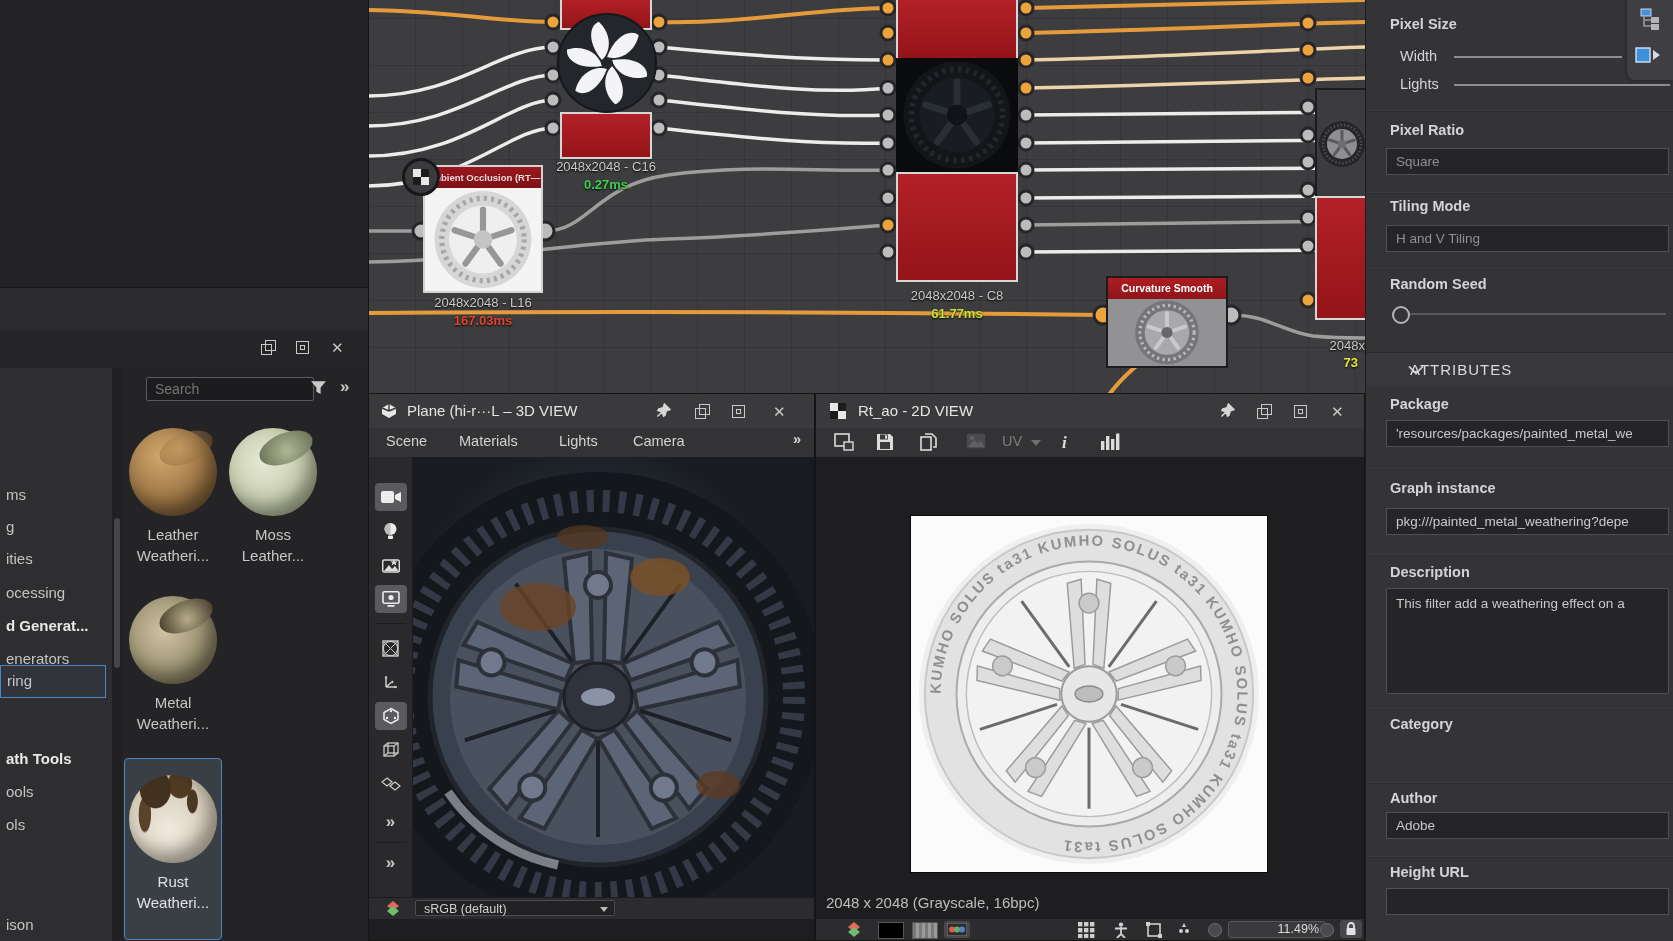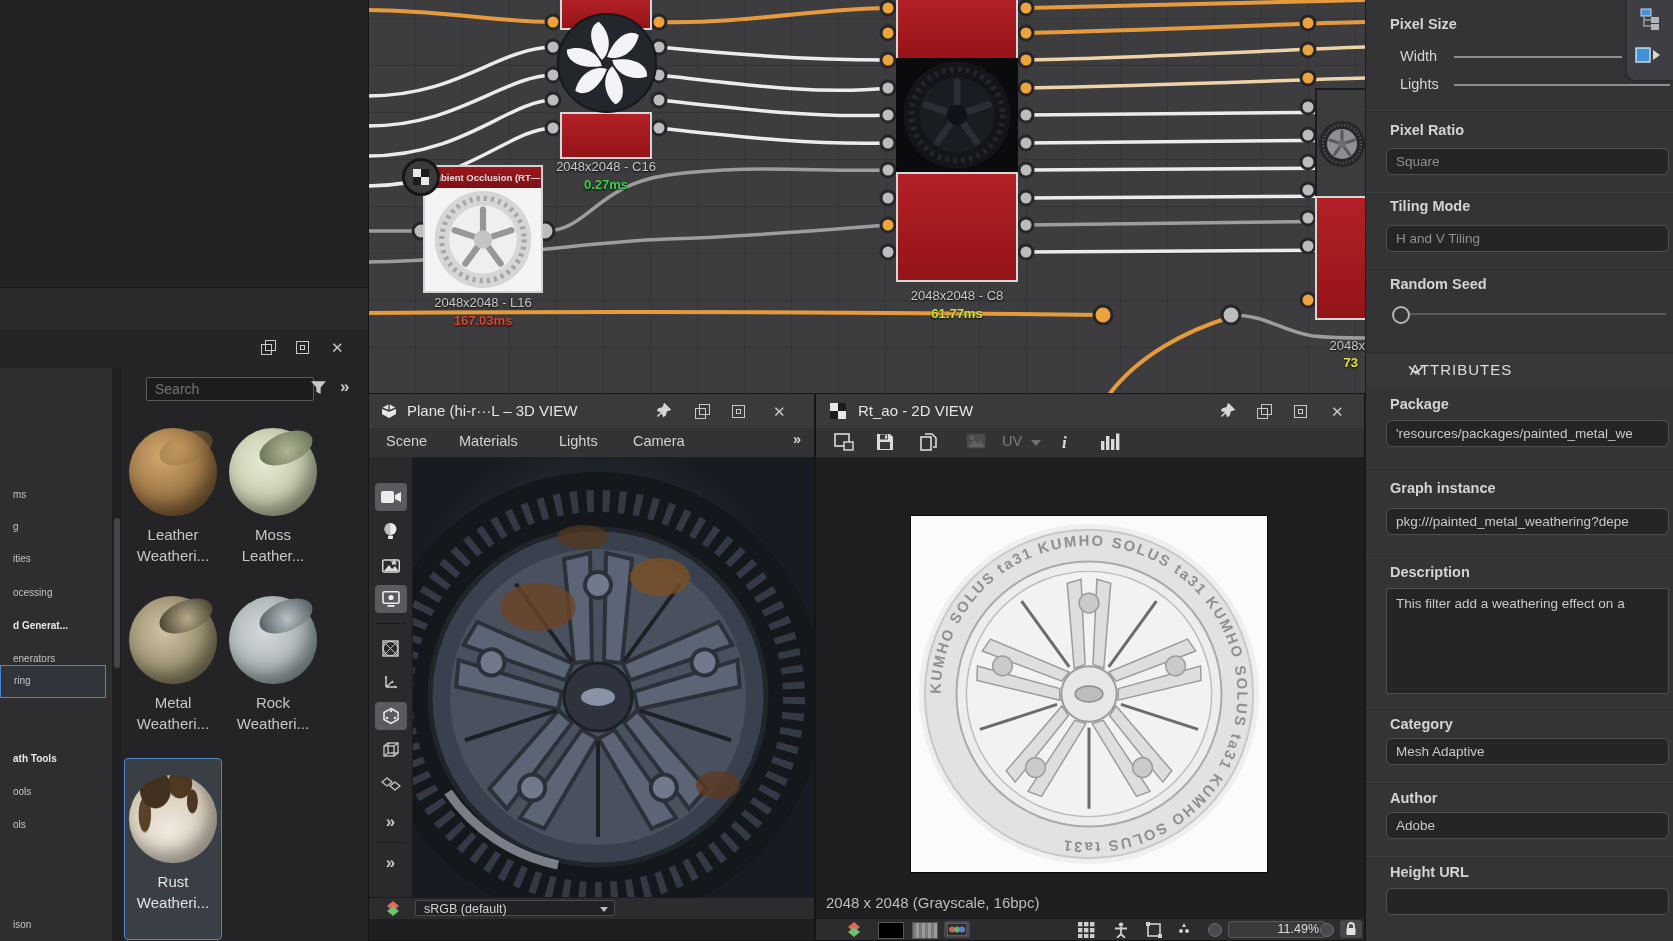--- a/index.html
+++ b/index.html
@@ -36,21 +36,21 @@
   .ti-th{background:#3c3c3e}
   .ti-th .t{fill:#26262a}.ti-th .dd{stroke:#4e4e52}.ti-th .r{fill:#8f8f92}.ti-th .s{stroke:#5a5a5e}.ti-th .c{fill:#6f6f73}
   
   #left-top{left:0;top:0;width:368px;height:287px;background:#232325;border-right:1px solid #151515}
   #left-strip{left:0;top:287px;width:368px;height:43px;background:#2b2b2d;border-top:1px solid #181818;border-bottom:1px solid #161616;border-right:1px solid #151515}
   #library{left:0;top:330px;width:368px;height:611px;background:#242426;border-right:1px solid #141414}
   #lib-titlebar{position:absolute;left:0;top:0;width:100%;height:38px;background:#252527;border-bottom:1px solid #1a1a1a}
   .winic{position:absolute;top:10px;width:15px;height:15px;}
   .sq{position:absolute;border:1.5px solid #c9c9c9;background:transparent}
   #lib-side{position:absolute;left:0;top:38px;width:112px;bottom:0;background:#2e2e30;overflow:hidden}
-  .side-item{position:absolute;left:0;width:112px;height:22px;line-height:22px;padding-left:13px;font-size:10px;color:#c3c3c3;white-space:nowrap;box-sizing:border-box}
+  .side-item{position:absolute;left:0;width:112px;height:22px;line-height:22px;padding-left:6px;font-size:15px;color:#c3c3c3;white-space:nowrap;box-sizing:border-box}
   .side-bold{font-weight:bold;color:#e8e8e8}
   .side-sel{border:1.5px solid #4a86c8;background:#31353b;width:106px;height:33px;line-height:30px}
   #lib-scroll{position:absolute;left:112px;top:38px;width:10px;bottom:0;background:#202022}
   #lib-scroll .thumbbar{position:absolute;left:2px;top:150px;width:6px;height:150px;background:#454549;border-radius:3px}
   #lib-content{position:absolute;left:122px;top:38px;right:0;bottom:0;background:#242426}
   #searchrow{position:absolute;left:0;top:0;right:0;height:44px}
   #search-input{position:absolute;left:24px;top:9px;width:150px;height:22px;background:#1c1c1e;border:1px solid #5a5a5e;border-radius:2px;color:#c9c9c9;font-size:14px;padding:0 8px;font-family:inherit}
   .more{color:#c9c9c9;font-size:17px;font-weight:bold}
   .tile{position:absolute;width:98px;text-align:center}
   .ball{width:88px;height:88px;border-radius:50%;margin:0 auto;position:relative;box-shadow:inset -8px -10px 16px rgba(0,0,0,.35)}
@@ -96,21 +96,21 @@
   #v2d{left:815px;top:393px;width:550px;height:548px}
   #v2d-body{position:absolute;left:0;top:63px;right:0;bottom:21px;background:#1e1e20;overflow:hidden}
   #tex2d{position:absolute;left:95px;top:59px;width:356px;height:356px;background:#fff;box-shadow:0 0 0 1px #0a0a0a}
   #status2d{position:absolute;left:10px;bottom:8px;font-size:15px;color:#bdbdbd}
   .b2icon{position:absolute;top:3px;width:18px;height:15px}
   #zoomfield{position:absolute;top:2px;width:84px;height:15px;background:#3a3a3d;border:1px solid #58585c;border-radius:3px;font-size:12.5px;color:#dadada;text-align:right;padding:0 6px;line-height:15px}
   .raised{background:#48484c;border-radius:3px}
   
   #props{left:1365px;top:0;width:308px;height:941px;background:#343437;border-left:1px solid #1c1c1e;box-sizing:border-box}
   .plabel{position:absolute;left:24px;font-size:14.5px;font-weight:600;color:#d4d4d6;white-space:nowrap}
-  .pfield{position:absolute;left:20px;right:4px;height:27px;background:#252528;border:1px solid #505054;border-radius:6px;color:#c9c9cb;font-size:13.5px;padding:0 9px;box-sizing:border-box;font-family:inherit;line-height:25px;white-space:nowrap;overflow:hidden}
+  .pfield{position:absolute;left:20px;right:4px;height:27px;background:#252528;border:1px solid #505054;border-radius:0;color:#c9c9cb;font-size:13.5px;padding:0 9px;box-sizing:border-box;font-family:inherit;line-height:25px;white-space:nowrap;overflow:hidden}
   .pgray{color:#8f8f93}
   .pdiv{position:absolute;left:0;right:0;height:1px;background:#3e3e42;border-bottom:1px solid #2b2b2e}
   .sliderline{position:absolute;height:2px;background:#8e8e90}
   #floatbox{position:absolute;right:0;top:0;width:46px;height:80px;background:#3f3f43;border-bottom-left-radius:8px;box-shadow:-1px 1px 3px rgba(0,0,0,.3)}
   #attr-head{position:absolute;left:0;right:0;top:352px;height:33px;border-top:1px solid #2a2a2d;background:#38383b}
   #attr-head span{position:absolute;left:44px;top:8px;font-size:15px;letter-spacing:1px;color:#dcdcde}
   .chev{position:absolute;left:20px;top:12px;width:10px;height:10px;border-left:2px solid #c9c9c9;border-bottom:2px solid #c9c9c9;transform:rotate(-45deg) scale(.9)}
   #descbox{position:absolute;left:20px;right:4px;top:588px;height:106px;background:#252528;border:1px solid #505054;border-radius:2px;color:#c9c9cb;font-size:13.5px;padding:7px 9px;box-sizing:border-box;white-space:nowrap;overflow:hidden}
   svg{display:block}
 </style>
@@ -254,20 +254,38 @@
         <line y1="-10" y2="-29" transform="rotate(216)"></line>
           <line y1="-10" y2="-29" transform="rotate(288)"></line>
       </g>
         <circle r="9" class="c"></circle>
     </svg>
   </div>
   <div class="rednode" style="left:528px;top:172px;width:118px;height:106px"></div>
   <div class="nlabel" style="left:509px;top:288px;width:160px">2048x2048 - C8</div>
   <div class="ntime t-lime" style="left:509px;top:306px;width:160px">61.77ms</div>
 
+  <div class="nodebox" style="left:738px;top:276px;width:122px;height:92px;border-color:#1c1c1e">
+    <div class="ntitle" style="font-size:10.5px;background:linear-gradient(#ad1d23,#8e151a);color:#fff">Curvature Smooth</div>
+    <div class="thumb cv-th" style="height:67px">
+      <svg class="mini" viewBox="-50 -42 100 84">
+        <circle r="40" class="t"></circle>
+          <circle r="34" fill="none" class="dd" stroke-dasharray="3 4" stroke-width="4"></circle>
+        <circle r="28" class="r"></circle>
+        <g class="s" stroke-linecap="round" stroke-width="5" fill="none">
+          <line y1="-8" y2="-24"></line>
+            <line y1="-8" y2="-24" transform="rotate(72)"></line>
+            <line y1="-8" y2="-24" transform="rotate(144)"></line>
+          <line y1="-8" y2="-24" transform="rotate(216)"></line>
+            <line y1="-8" y2="-24" transform="rotate(288)"></line>
+        </g>
+          <circle r="7" class="c"></circle>
+      </svg>
+    </div>
+  </div>
 
   <div class="abs ti-th" style="left:947px;top:88px;width:50px;height:108px;border:2px solid #1c1c1e;border-right:none">
     <svg class="mini" viewBox="-50 -50 100 100">
       <circle r="46" class="t"></circle>
         <circle r="38" fill="none" class="dd" stroke-dasharray="3 4" stroke-width="5"></circle>
       <circle r="30" class="r"></circle>
       <g class="s" stroke-linecap="round" stroke-width="6" fill="none">
         <line y1="-9" y2="-26"></line>
           <line y1="-9" y2="-26" transform="rotate(72)"></line>
           <line y1="-9" y2="-26" transform="rotate(144)"></line>
@@ -330,24 +348,20 @@
       <div class="ball b-leather"></div>
       <div class="tlabel">Leather Weatheri...</div>
     </div>
     <div class="tile" style="left:102px;top:60px">
       <div class="ball b-moss"></div>
       <div class="tlabel">Moss Leather...</div>
     </div>
     <div class="tile" style="left:2px;top:228px">
       <div class="ball b-metal"></div>
       <div class="tlabel">Metal Weatheri...</div>
-    </div>
-    <div class="tile" style="left:102px;top:228px">
-      <div class="ball b-rock"></div>
-      <div class="tlabel">Rock Weatheri...</div>
     </div>
     <div class="tile tile-sel" style="left:2px;top:390px;height:182px;padding-top:16px">
       <div class="ball b-rust"></div>
       <div class="tlabel" style="color:#e2e2e2">Rust Weatheri...</div>
     </div>
   </div>
 </div>
 
 <div id="v3d" class="abs vpanel">
   <div class="vhead">
@@ -753,21 +767,20 @@
   <div class="pdiv" style="top:468px"></div>
   <div class="plabel" style="top:480px">Graph instance</div>
   <input class="pfield" style="top: 508px;" value="pkg:///painted_metal_weathering?depe">
 
   <div class="pdiv" style="top:554px"></div>
   <div class="plabel" style="top:564px">Description</div>
   <div id="descbox"><span>This filter add a weathering effect on a</span></div>
 
   <div class="pdiv" style="top:708px"></div>
   <div class="plabel" style="top:716px">Category</div>
-  <input class="pfield" style="top: 738px;" value="Mesh Adaptive">
 
   <div class="pdiv" style="top:782px"></div>
   <div class="plabel" style="top:790px">Author</div>
   <input class="pfield" style="top: 812px;" value="Adobe">
 
   <div class="pdiv" style="top:856px"></div>
   <div class="plabel" style="top:864px">Height URL</div>
   <input class="pfield" style="top: 888px;" value="">
 </div>
 

